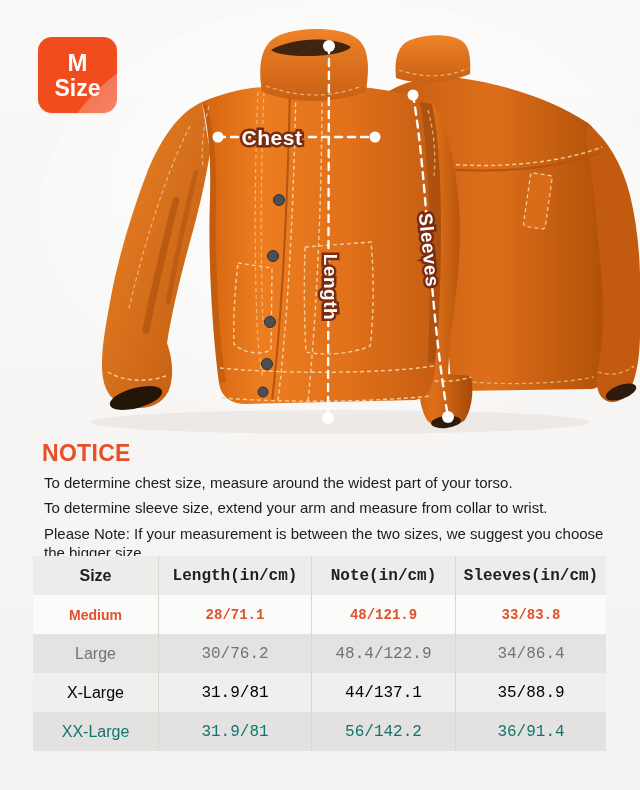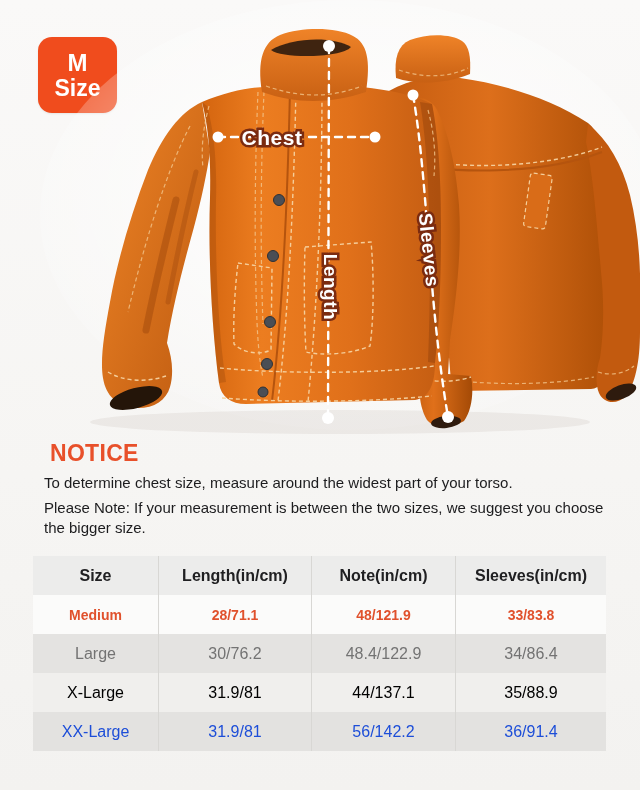--- a/index.html
+++ b/index.html
@@ -29,40 +29,40 @@
     font-family:"Liberation Sans",sans-serif;
     font-weight:700;fill:#ffffff;stroke:#7b2b10;stroke-width:5px;
     paint-order:stroke;letter-spacing:0.5px;
   }
   .stitch{stroke:#f6d2a0;stroke-width:1.4;fill:none;stroke-dasharray:4 3;opacity:0.95;}
   .stitch2{stroke:#f2c68c;stroke-width:1.2;fill:none;stroke-dasharray:4 3;opacity:0.8;}
 
   
   .notice{position:absolute;left:38px;top:440px;width:585px;}
   .notice h2{
-    margin:0 0 6px 12px;font-size:23px;font-weight:700;color:#e8502a;letter-spacing:0.3px;
+    margin:0 0 6px 4px;font-size:23px;font-weight:700;color:#e8502a;letter-spacing:0.3px;
   }
   .notice p{margin:6px;font-size:15px;line-height:19.3px;color:#1c1c1e;}
 
   
   .size-table{
     position:absolute;left:33px;top:556px;width:573px;
     display:grid;grid-template-columns:125px 153px 144px 151px;
   }
   .row{display:contents;}
   .cell{
     height:39px;display:flex;align-items:center;justify-content:center;
     font-size:16px;white-space:nowrap;
   }
   .r0 .cell{background:#ececeb;font-weight:600;color:#202022;}
   .r1 .cell{background:#fbfbfa;font-weight:700;color:#e0512c;font-size:14px;}
   .r2 .cell{background:#e4e3e1;color:#737373;}
   .r3 .cell{background:#f0efed;color:#000000;}
-  .r4 .cell{background:#e3e2e0;color:#1d4ed8;}
-  .c1,.c2,.c3{border-left:1px solid #d8d7d4;}
+  .r4 .cell{background:#e3e2e0;color:#0f766e;}
+  .c1,.c2,.c3{border-left:1px solid #d8d7d4;font-family:Liberation Mono, monospace;}
 </style>
 </head>
 <body>
 
 <div class="page">
 
   <div class="badge">
     <div class="l1">M</div>
     <div class="l2">Size</div>
   </div>
@@ -186,20 +186,21 @@
         <circle cx="448" cy="417" r="6"></circle>
     </g>
     <text class="ann-label" x="272" y="137" font-size="21" text-anchor="middle" dominant-baseline="central">Chest</text>
     <text class="ann-label" font-size="19" text-anchor="middle" dominant-baseline="central" transform="translate(330 287) rotate(90)">Length</text>
     <text class="ann-label" font-size="19" text-anchor="middle" dominant-baseline="central" transform="translate(429 250) rotate(84)">Sleeves</text>
   </svg>
 
   <div class="notice">
     <h2>NOTICE</h2>
     <p>To determine chest size, measure around the widest part of your torso.</p>
+    <p>To determine sleeve size, extend your arm and measure from collar to wrist.</p>
     <p>Please Note: If your measurement is between the two sizes, we suggest you choose the bigger size.</p>
   </div>
 
   <div class="size-table">
     <div class="row r0">
       <div class="cell c0">Size</div>
       <div class="cell c1">Length(in/cm)</div>
       <div class="cell c2">Note(in/cm)</div>
       <div class="cell c3">Sleeves(in/cm)</div>
     </div>

